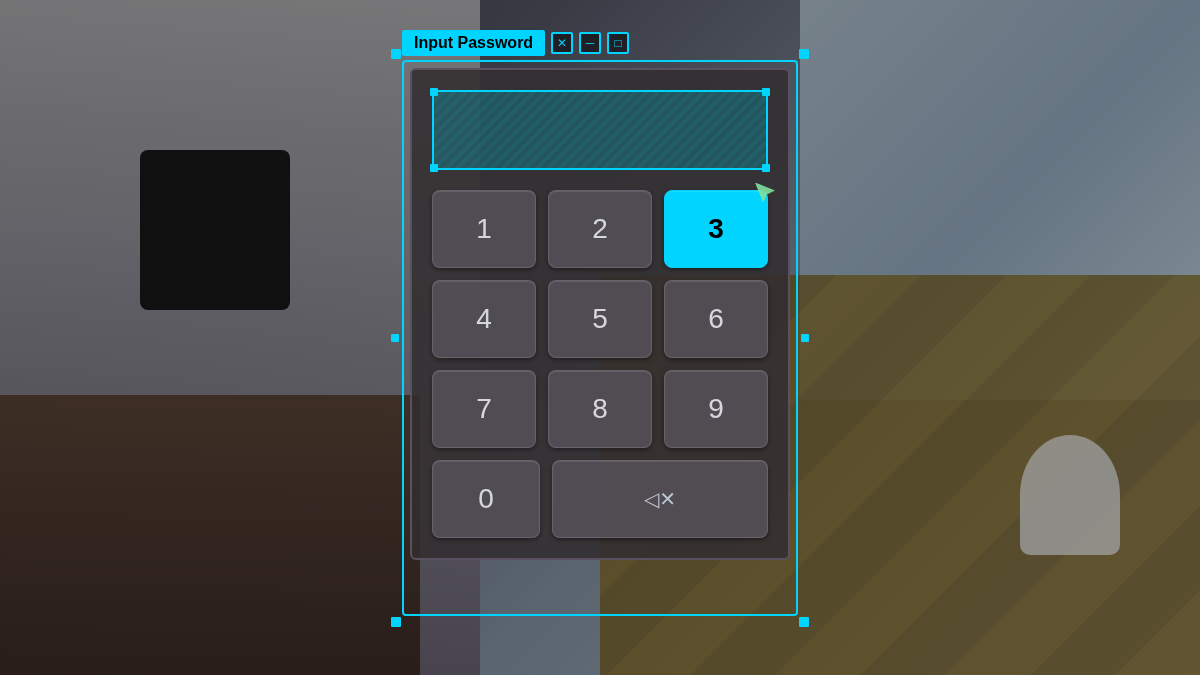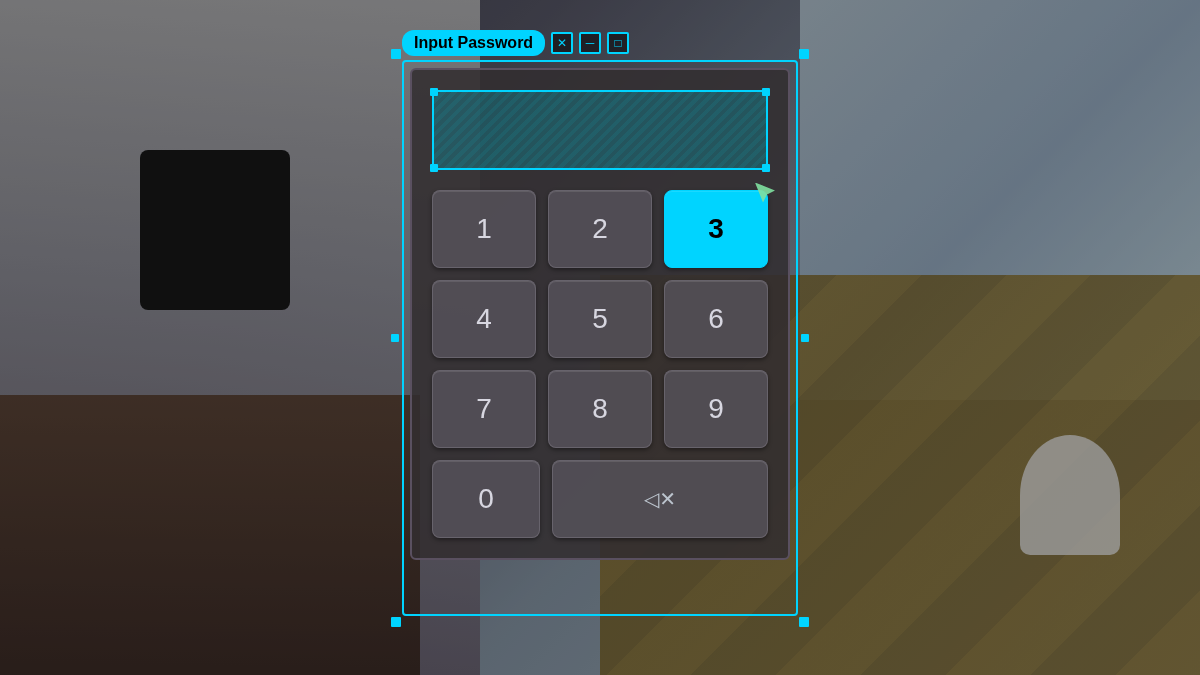--- a/index.html
+++ b/index.html
@@ -132,21 +132,21 @@
       align-items: center;
       gap: 6px;
     }
 
     .title-label {
       background: #00d4ff;
       color: #000;
       font-weight: bold;
       font-size: 16px;
       padding: 4px 12px;
-      border-radius: 12px;
+      border-radius: 2px;
     }
 
     .title-btn {
       width: 22px;
       height: 22px;
       border: 2px solid #00d4ff;
       background: rgba(0,0,0,0.5);
       color: #00d4ff;
       display: flex;
       align-items: center;

